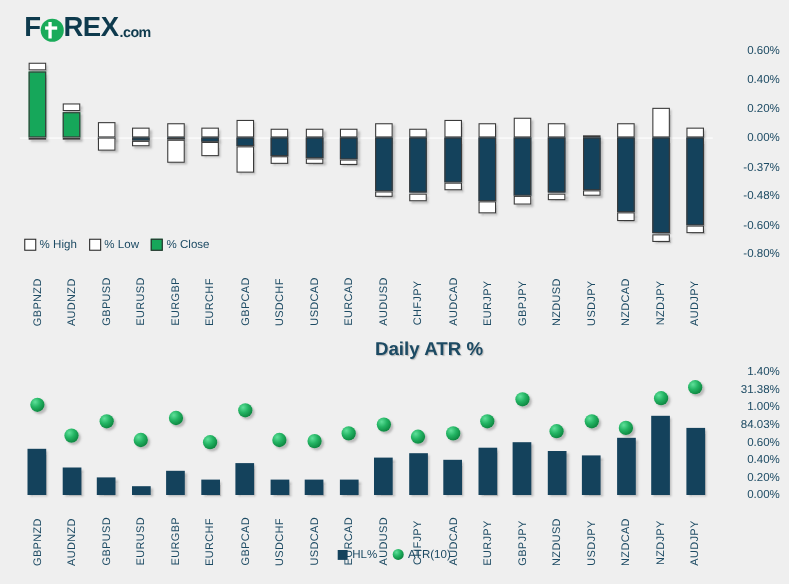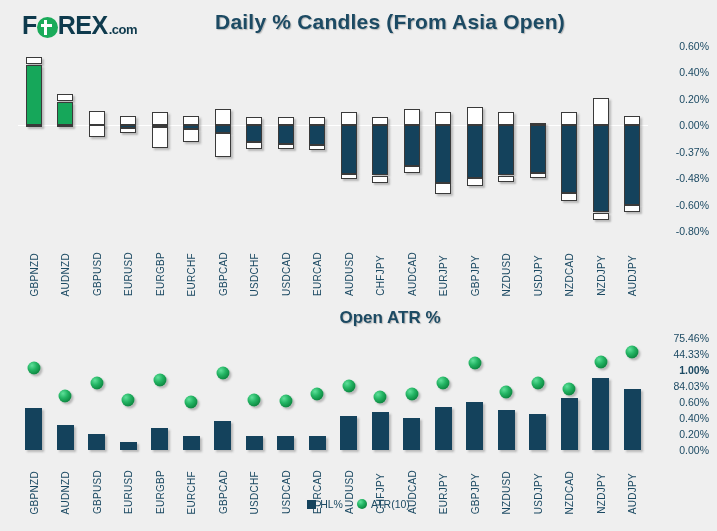--- a/index.html
+++ b/index.html
@@ -77,21 +77,20 @@
 </head>
 <body>
 
 <div id="header">
   <div id="logo">
     <span>F</span>
       <span class="logo-o"></span>
       <span>REX</span>
       <span class="dotcom">.com</span>
   </div>
-  <div id="title-top">Daily % Candles (From Asia Open)</div>
 </div>
 
 <div id="chart1">
   <div id="plot1">
     <div class="zeroline" id="zl1" style="top: 79.2857px;"></div>
   <div class="candle-wrap" style="left: 7.56px; width: 16.38px;">
         <div class="candle cd-high" style="top: 10.5714px; height: 7.92857px;"></div>
         <div class="candle cd-body-up" style="top: 18.5px; height: 60.7857px;"></div>
         <div class="candle cd-low" style="top: 79.2857px; height: 2px;"></div>
       </div>
@@ -193,20 +192,34 @@
     </div>
   <div id="yaxis1" style="position: absolute; left: 648px; top: 0px; width: 69px; height: 190px;">
       <div class="ylab" style="top: 2px; right: 8px;">0.60%</div>
       <div class="ylab" style="top: 28.4286px; right: 8px;">0.40%</div>
       <div class="ylab" style="top: 54.8571px; right: 8px;">0.20%</div>
       <div class="ylab" style="top: 81.2857px; right: 8px;">0.00%</div>
       <div class="ylab" style="top: 107.714px; right: 8px;">-0.37%</div>
       <div class="ylab" style="top: 134.143px; right: 8px;">-0.48%</div>
       <div class="ylab" style="top: 160.571px; right: 8px;">-0.60%</div>
       <div class="ylab" style="top: 187px; right: 8px;">-0.80%</div>
+    </div>
+  <div id="legend1">
+      <div class="li">
+        <span class="swatch sw-white"></span>
+        <span>% High</span>
+      </div>
+      <div class="li">
+        <span class="swatch sw-white"></span>
+        <span>% Low</span>
+      </div>
+      <div class="li">
+        <span class="swatch sw-green"></span>
+        <span>% Close</span>
+      </div>
     </div>
   <div class="xaxis" id="xaxis1" style="top:190px;">
       <div class="xlab" style="left: 10.75px;">GBPNZD</div>
       <div class="xlab" style="left: 42.25px;">AUDNZD</div>
       <div class="xlab" style="left: 73.75px;">GBPUSD</div>
       <div class="xlab" style="left: 105.25px;">EURUSD</div>
       <div class="xlab" style="left: 136.75px;">EURGBP</div>
       <div class="xlab" style="left: 168.25px;">EURCHF</div>
       <div class="xlab" style="left: 199.75px;">GBPCAD</div>
       <div class="xlab" style="left: 231.25px;">USDCHF</div>
@@ -218,21 +231,21 @@
       <div class="xlab" style="left: 420.25px;">EURJPY</div>
       <div class="xlab" style="left: 451.75px;">GBPJPY</div>
       <div class="xlab" style="left: 483.25px;">NZDUSD</div>
       <div class="xlab" style="left: 514.75px;">USDJPY</div>
       <div class="xlab" style="left: 546.25px;">NZDCAD</div>
       <div class="xlab" style="left: 577.75px;">NZDJPY</div>
       <div class="xlab" style="left: 609.25px;">AUDJPY</div>
     </div>
 </div>
 
-<div id="title-bot">Open ATR %</div>
+<div id="title-bot">Daily ATR %</div>
 <div id="chart2">
   <div id="plot2">
       <div class="bar" style="left: 7.0875px; width: 17.325px; height: 41.6px;"></div>
       <div class="atr-dot" style="left: 15.75px; top: 30.4px;"></div>
       <div class="bar" style="left: 38.5875px; width: 17.325px; height: 24.8px;"></div>
       <div class="atr-dot" style="left: 47.25px; top: 58.4px;"></div>
       <div class="bar" style="left: 70.0875px; width: 17.325px; height: 16px;"></div>
       <div class="atr-dot" style="left: 78.75px; top: 44.8px;"></div>
       <div class="bar" style="left: 101.588px; width: 17.325px; height: 8px;"></div>
       <div class="atr-dot" style="left: 110.25px; top: 62.4px;"></div>
@@ -263,23 +276,23 @@
       <div class="bar" style="left: 511.087px; width: 17.325px; height: 36px;"></div>
       <div class="atr-dot" style="left: 519.75px; top: 44.8px;"></div>
       <div class="bar" style="left: 542.587px; width: 17.325px; height: 52px;"></div>
       <div class="atr-dot" style="left: 551.25px; top: 51.2px;"></div>
       <div class="bar" style="left: 574.087px; width: 17.325px; height: 72px;"></div>
       <div class="atr-dot" style="left: 582.75px; top: 24px;"></div>
       <div class="bar" style="left: 605.587px; width: 17.325px; height: 60.8px;"></div>
       <div class="atr-dot" style="left: 614.25px; top: 14.4px;"></div>
     </div>
   <div id="yaxis2" style="position: absolute; left: 648px; top: 8px; width: 69px; height: 112px;">
-      <div class="ylab" style="top: 0px; right: 8px;">75.46%</div>
-      <div class="ylab" style="top: 16px; right: 8px;">44.33%</div>
-      <div class="ylab" style="top: 32px; right: 8px; font-weight: bold;">1.00%</div>
+      <div class="ylab" style="top: 0px; right: 8px;">1.40%</div>
+      <div class="ylab" style="top: 16px; right: 8px;">31.38%</div>
+      <div class="ylab" style="top: 32px; right: 8px;">1.00%</div>
       <div class="ylab" style="top: 48px; right: 8px;">84.03%</div>
       <div class="ylab" style="top: 64px; right: 8px;">0.60%</div>
       <div class="ylab" style="top: 80px; right: 8px;">0.40%</div>
       <div class="ylab" style="top: 96px; right: 8px;">0.20%</div>
       <div class="ylab" style="top: 112px; right: 8px;">0.00%</div>
     </div>
   <div class="xaxis" id="xaxis2" style="top:122px;">
       <div class="xlab" style="left: 10.75px;">GBPNZD</div>
       <div class="xlab" style="left: 42.25px;">AUDNZD</div>
       <div class="xlab" style="left: 73.75px;">GBPUSD</div>

